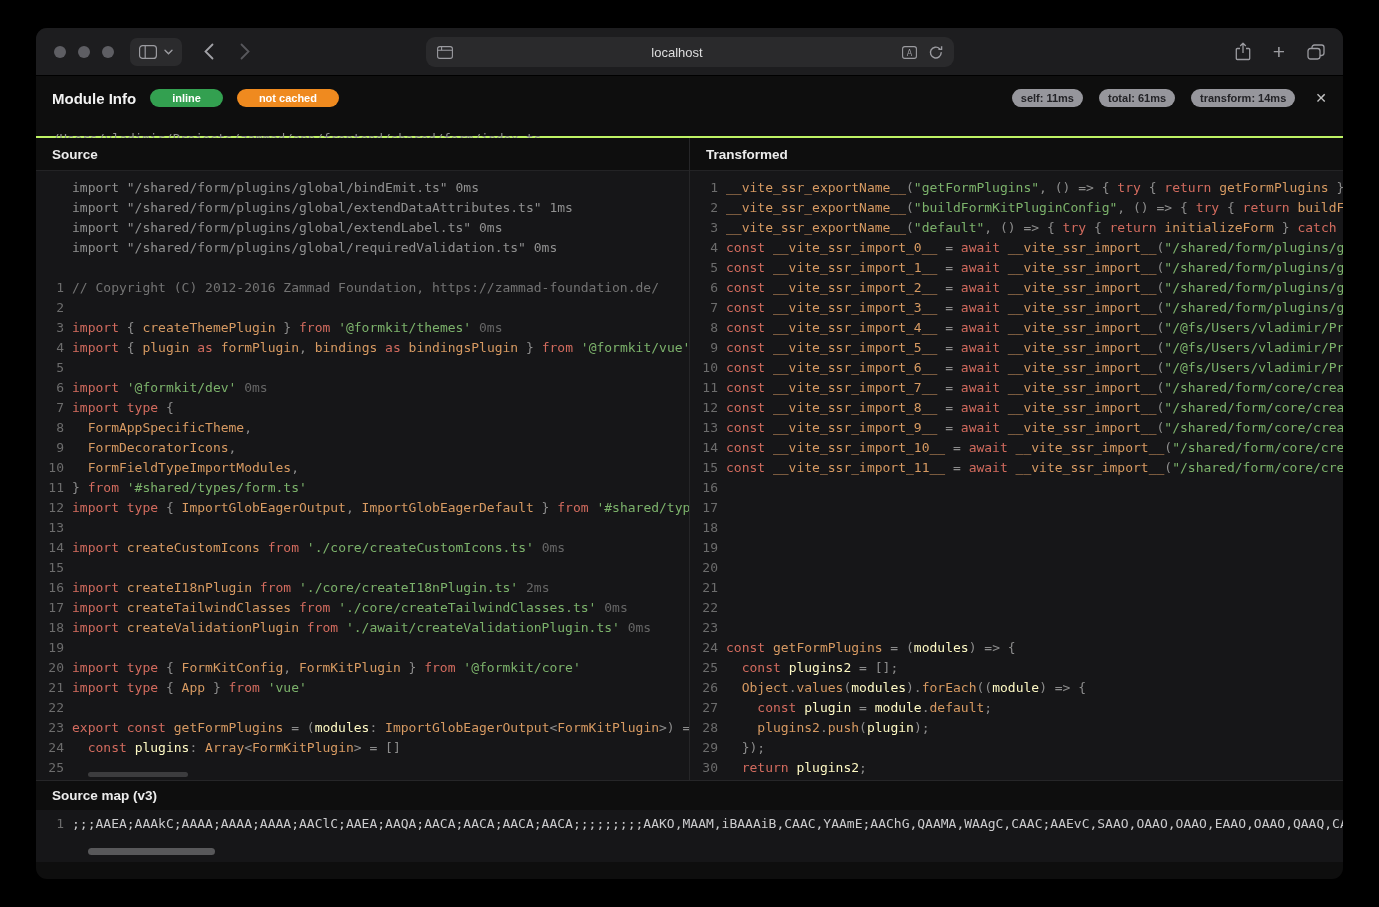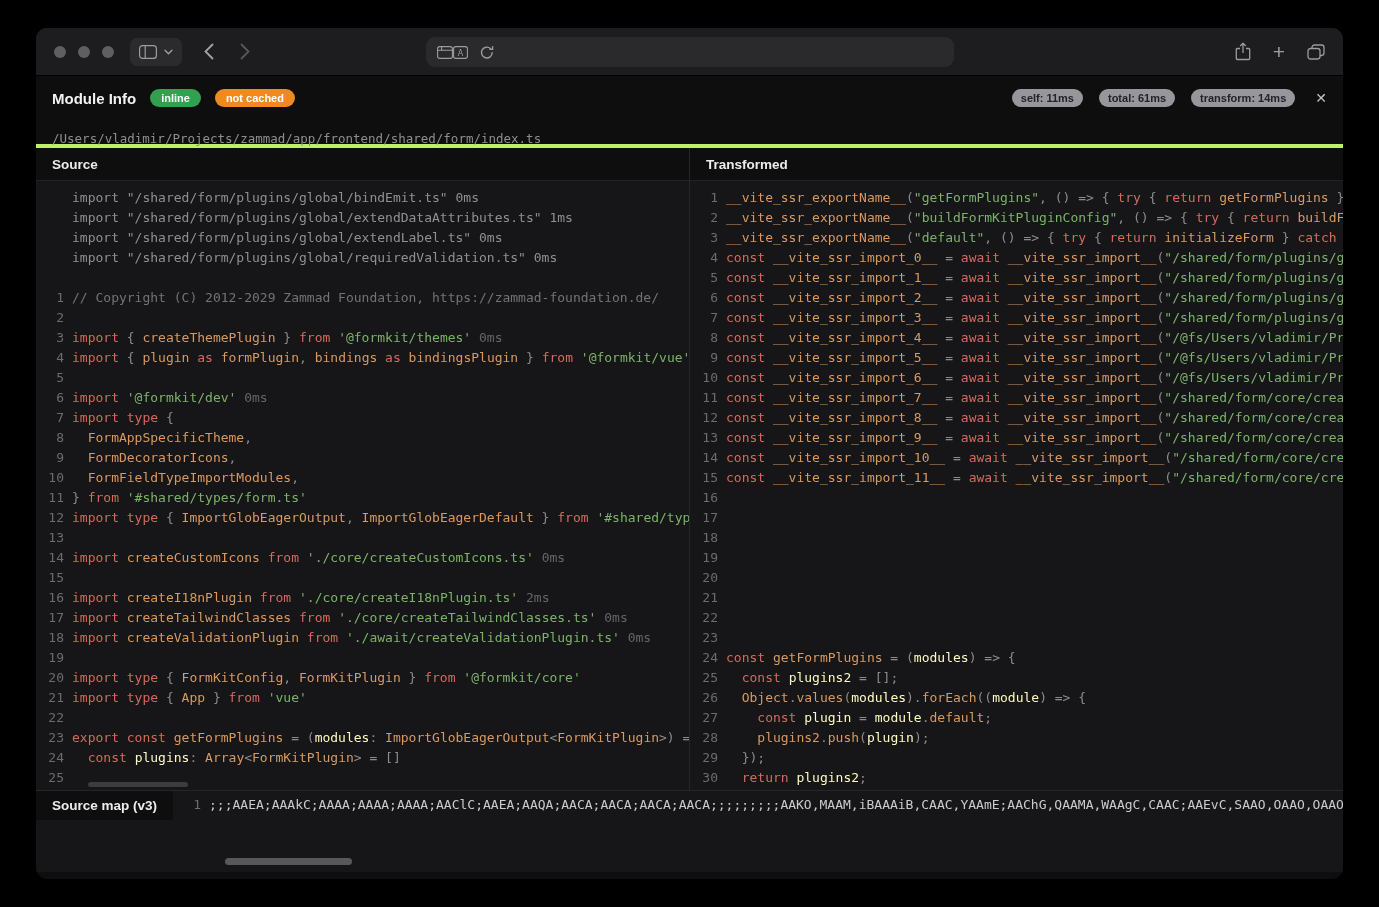--- a/index.html
+++ b/index.html
@@ -21,24 +21,24 @@
   .navbtn.fwd { color:#58585c; }
   .urlbar { position:absolute; left:50%; top:9px; transform:translateX(-50%);
             width:528px; height:30px; background:#2a2a2c; border-radius:9px;
             display:flex; align-items:center; padding:0 11px; color:#9b9ba0; }
   .urlbar .url { flex:1; text-align:center; color:#dededf; font-size:13px; }
   .ub-right { display:flex; align-items:center; gap:12px; }
   .tb-right { margin-left:auto; display:flex; align-items:center; gap:22px; color:#9b9ba0; }
   .plus { font-size:21px; line-height:18px; }
 
   
-  .page-header { height:72px; padding:13px 16px 0; border-bottom:4px solid #bef264; background:#0e0e0e; }
+  .page-header { height:62px; padding:13px 16px 0; border-bottom:2px solid #bef264; background:#0e0e0e; }
   .ph-row { display:flex; align-items:center; }
   .ph-title { font-size:15px; font-weight:700; color:#f2f2f2; }
-  .badge { margin-left:14px; font-size:11px; font-weight:600; padding:3px 11px;
+  .badge { margin-left:14px; font-size:11px; font-weight:600; padding:3px 22px;
            border-radius:10px; color:#fff; }
   .badge.green { background:#33a050; }
   .badge.orange { background:#ef8a1f; }
   .metrics { margin-left:auto; display:flex; gap:16px; }
   .metric { background:#96969c; color:#232327; font-size:11px; font-weight:600;
             padding:3px 9px; border-radius:10px; }
   .close-btn { margin-left:20px; color:#c2c2c2; font-size:14px; cursor:default; }
   .ph-path { margin-top:24px; font:12.5px "DejaVu Sans Mono", monospace; color:#8e8e8e; }
 
   
@@ -61,21 +61,21 @@
   .tk-c { color:#737373; }   
   .tk-t { color:#666666; }   
   .tk-d { color:#909090; }   
   .tk-w { color:#fef9c3; }   
   .tk-m { color:#cbcbcd; }   
 
   .hthumb { position:absolute; bottom:3px; left:52px; width:100px; height:5px;
             border-radius:3px; background:#3c3c3e; }
 
   
-  .sourcemap { height:81px; background:#161618; display:flex; flex-direction:row; }
+  .sourcemap { height:81px; background:#161618; display:flex; flex-direction:column; }
   .sm-header { height:29px; display:flex; align-items:center; padding:0 16px;
                font-size:13.5px; font-weight:600; color:#ececec; background:#0e0e0e; }
   .sm-code { flex:1; padding-top:4px; position:relative; overflow:hidden;
              font:13px/20px "DejaVu Sans Mono", monospace; }
   .sm-scroll { position:absolute; left:52px; bottom:7px; width:127px; height:7px;
                border-radius:4px; background:#58585a; }
   svg { display:block; }
 </style>
 </head>
 <body>
@@ -117,20 +117,21 @@
     </div>
 
     <div class="urlbar">
       <span class="ub-icon">
         <svg width="16" height="13" viewBox="0 0 16 13">
             <rect x="0.6" y="0.6" width="14.8" height="11.8" rx="2.2" fill="none" stroke="currentColor" stroke-width="1.1"></rect>
             <line x1="0.6" y1="4.2" x2="15.4" y2="4.2" stroke="currentColor" stroke-width="1.1"></line>
             <line x1="4.6" y1="0.6" x2="4.6" y2="4.2" stroke="currentColor" stroke-width="1.1"></line>
           </svg>
       </span>
+      <span class="url">localhost</span>
       <span class="ub-right">
         <span>
           <svg width="15" height="13" viewBox="0 0 15 13">
               <rect x="0.6" y="0.6" width="13.8" height="11.8" rx="2.2" fill="none" stroke="currentColor" stroke-width="1.1"></rect>
               <text x="7.5" y="9.6" text-anchor="middle" font-size="8" fill="currentColor" font-family="DejaVu Sans, sans-serif">A</text>
             </svg>
         </span>
         <span>
           <svg width="14" height="15" viewBox="0 0 14 15">
               <path d="M12.2 7.6a5.4 5.4 0 1 1-1.6-3.9" fill="none" stroke="currentColor" stroke-width="1.4" stroke-linecap="round"></path>
@@ -178,21 +179,21 @@
     <div class="panels">
       <section class="panel left">
         <div class="panel-header">Source</div>
         <div class="code">
           <span class="hthumb"></span>
         <div class="cl"><span class="ln"></span><span class="lc"><span class="tk-d">import "/shared/form/plugins/global/bindEmit.ts" 0ms</span></span></div>
             <div class="cl"><span class="ln"></span><span class="lc"><span class="tk-d">import "/shared/form/plugins/global/extendDataAttributes.ts" 1ms</span></span></div>
             <div class="cl"><span class="ln"></span><span class="lc"><span class="tk-d">import "/shared/form/plugins/global/extendLabel.ts" 0ms</span></span></div>
             <div class="cl"><span class="ln"></span><span class="lc"><span class="tk-d">import "/shared/form/plugins/global/requiredValidation.ts" 0ms</span></span></div>
             <div class="cl"><span class="ln"></span><span class="lc"></span></div>
-            <div class="cl"><span class="ln">1</span><span class="lc"><span class="tk-c">// Copyright (C) 2012-2029 Zammad Foundation, https://zammad-foundation.de/</span></span></div>
+            <div class="cl"><span class="ln">1</span><span class="lc"><span class="tk-c">// Copyright (C) 2012-2016 Zammad Foundation, https://zammad-foundation.de/</span></span></div>
             <div class="cl"><span class="ln">2</span><span class="lc"></span></div>
             <div class="cl"><span class="ln">3</span><span class="lc"><span class="tk-k">import </span><span class="tk-p">{ </span><span class="tk-i">createThemePlugin</span><span class="tk-p"> } </span><span class="tk-k">from </span><span class="tk-s">'@formkit/themes'</span><span class="tk-t"> 0ms</span></span></div>
             <div class="cl"><span class="ln">4</span><span class="lc"><span class="tk-k">import </span><span class="tk-p">{ </span><span class="tk-i">plugin</span><span class="tk-k"> as </span><span class="tk-i">formPlugin</span><span class="tk-p">, </span><span class="tk-i">bindings</span><span class="tk-k"> as </span><span class="tk-i">bindingsPlugin</span><span class="tk-p"> } </span><span class="tk-k">from </span><span class="tk-s">'@formkit/vue'</span></span></div>
             <div class="cl"><span class="ln">5</span><span class="lc"></span></div>
             <div class="cl"><span class="ln">6</span><span class="lc"><span class="tk-k">import </span><span class="tk-s">'@formkit/dev'</span><span class="tk-t"> 0ms</span></span></div>
             <div class="cl"><span class="ln">7</span><span class="lc"><span class="tk-k">import type </span><span class="tk-p">{</span></span></div>
             <div class="cl"><span class="ln">8</span><span class="lc"><span class="tk-i">  FormAppSpecificTheme</span><span class="tk-p">,</span></span></div>
             <div class="cl"><span class="ln">9</span><span class="lc"><span class="tk-i">  FormDecoratorIcons</span><span class="tk-p">,</span></span></div>
             <div class="cl"><span class="ln">10</span><span class="lc"><span class="tk-i">  FormFieldTypeImportModules</span><span class="tk-p">,</span></span></div>
             <div class="cl"><span class="ln">11</span><span class="lc"><span class="tk-p">} </span><span class="tk-k">from </span><span class="tk-s">'#shared/types/form.ts'</span></span></div>

